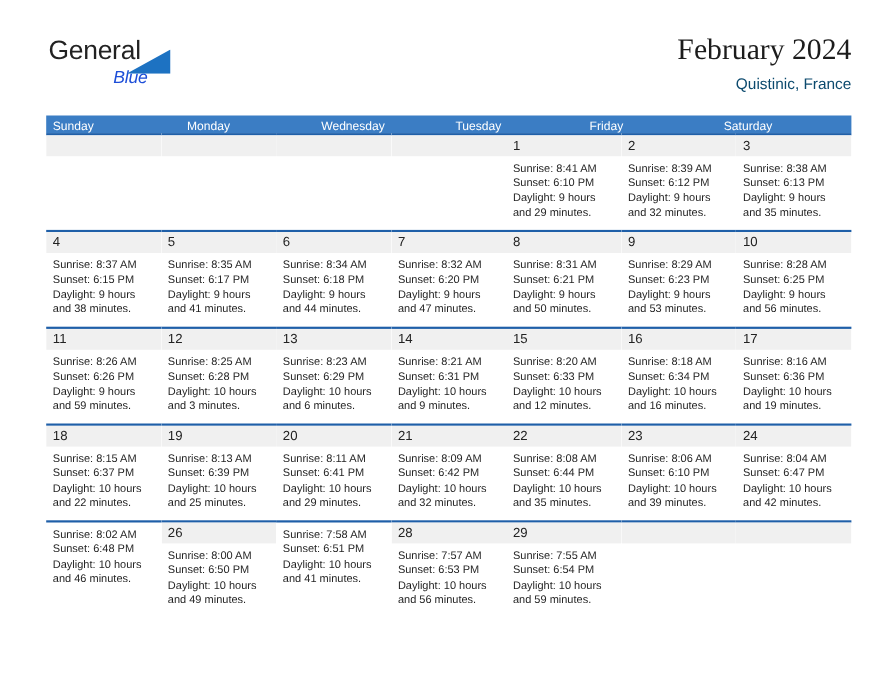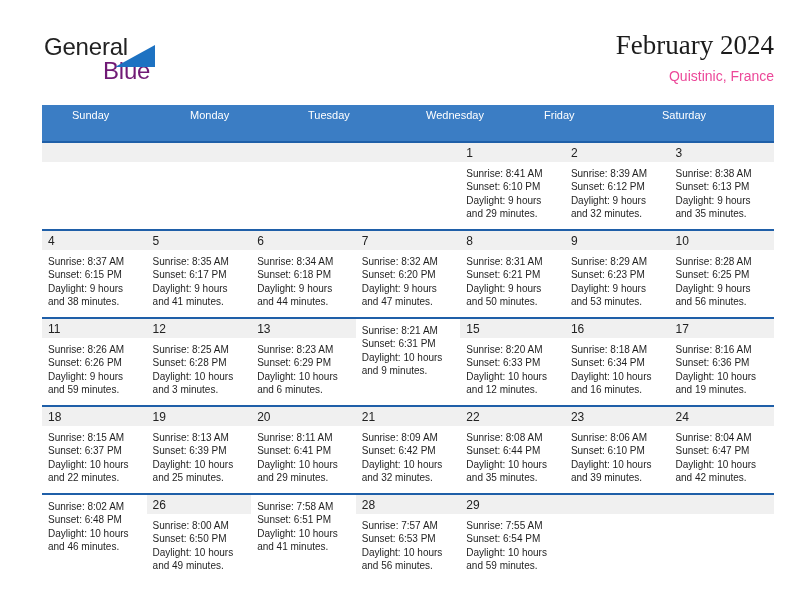--- a/index.html
+++ b/index.html
@@ -46,25 +46,26 @@
     font-size: 24px;
     color: #222222;
     letter-spacing: -0.2px;
     line-height: 26px;
     font-family: "Liberation Sans", sans-serif;
   }
   .brand-blue {
     position: absolute;
     left: 59px;
     top: 24px;
-    font-size: 24px;
-    color: #701a75;
+    font-size: 16px;
+    color: #1d4ed8;
     letter-spacing: -0.2px;
     line-height: 26px;
     font-family: "Liberation Sans", sans-serif;
+    font-style: italic;
   }
   .brand-triangle {
     position: absolute;
     left: 71px;
     top: 11px;
     width: 40px;
     height: 22px;
   }
 
   .title-block {
@@ -77,39 +78,38 @@
     font-size: 27px;
     color: #1c1c1c;
     line-height: 34px;
     white-space: nowrap;
     font-family: Liberation Serif, serif;
     text-align: right;
   }
   .cal-subtitle {
     margin-top: 6px;
     font-size: 14px;
-    color: #ec4899;
+    color: #0c4a6e;
     line-height: 17px;
     white-space: nowrap;
     font-family: "Liberation Sans", sans-serif;
   }
 
   
   .calendar {
     position: absolute;
     left: 30px;
     top: 105px;
     width: 732px;
   }
 
   .weekdays {
     display: flex;
     background: #3b7dc4;
-    height: 36px;
-    padding-left: 24px;
+    height: 16px;
   }
   .weekday {
     flex: 1 1 0;
     color: #ffffff;
     font-size: 11px;
     line-height: 20px;
     padding-left: 6px;
     box-sizing: border-box;
     white-space: nowrap;
     font-family: "Liberation Sans", sans-serif;
@@ -174,22 +174,22 @@
       <div class="cal-title">February 2024</div>
       <div class="cal-subtitle">Quistinic, France</div>
     </div>
 
   </div>
 
   <div class="calendar">
     <div class="weekdays" id="weekday-row">
         <div class="weekday">Sunday</div>
         <div class="weekday">Monday</div>
+        <div class="weekday">Wednesday</div>
         <div class="weekday">Tuesday</div>
-        <div class="weekday">Wednesday</div>
         <div class="weekday">Friday</div>
         <div class="weekday">Saturday</div>
       </div>
     <div id="weeks-container">
         <div class="week">
           <div class="day-cell empty">
             <div class="daynum-band"><span class="daynum"></span></div>
             <div class="day-info"></div>
           </div>
           <div class="day-cell empty">
@@ -319,20 +319,21 @@
           <div class="day-cell">
             <div class="daynum-band"><span class="daynum">13</span></div>
             <div class="day-info">
               <div class="info-line">Sunrise: 8:23 AM</div>
               <div class="info-line">Sunset: 6:29 PM</div>
               <div class="info-line">Daylight: 10 hours</div>
               <div class="info-line">and 6 minutes.</div>
             </div>
           </div>
           <div class="day-cell">
+            <div class="daynum-band"><span class="daynum">14</span></div>
             <div class="day-info">
               <div class="info-line">Sunrise: 8:21 AM</div>
               <div class="info-line">Sunset: 6:31 PM</div>
               <div class="info-line">Daylight: 10 hours</div>
               <div class="info-line">and 9 minutes.</div>
             </div>
           </div>
           <div class="day-cell">
             <div class="daynum-band"><span class="daynum">15</span></div>
             <div class="day-info">

